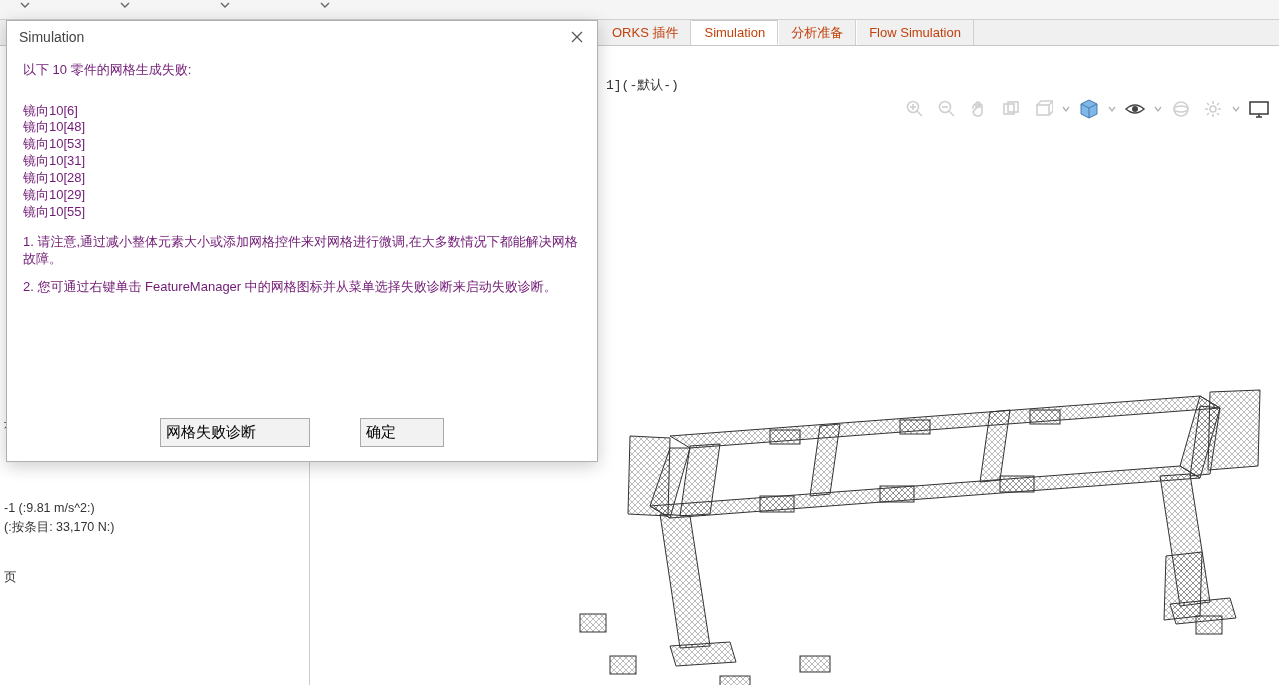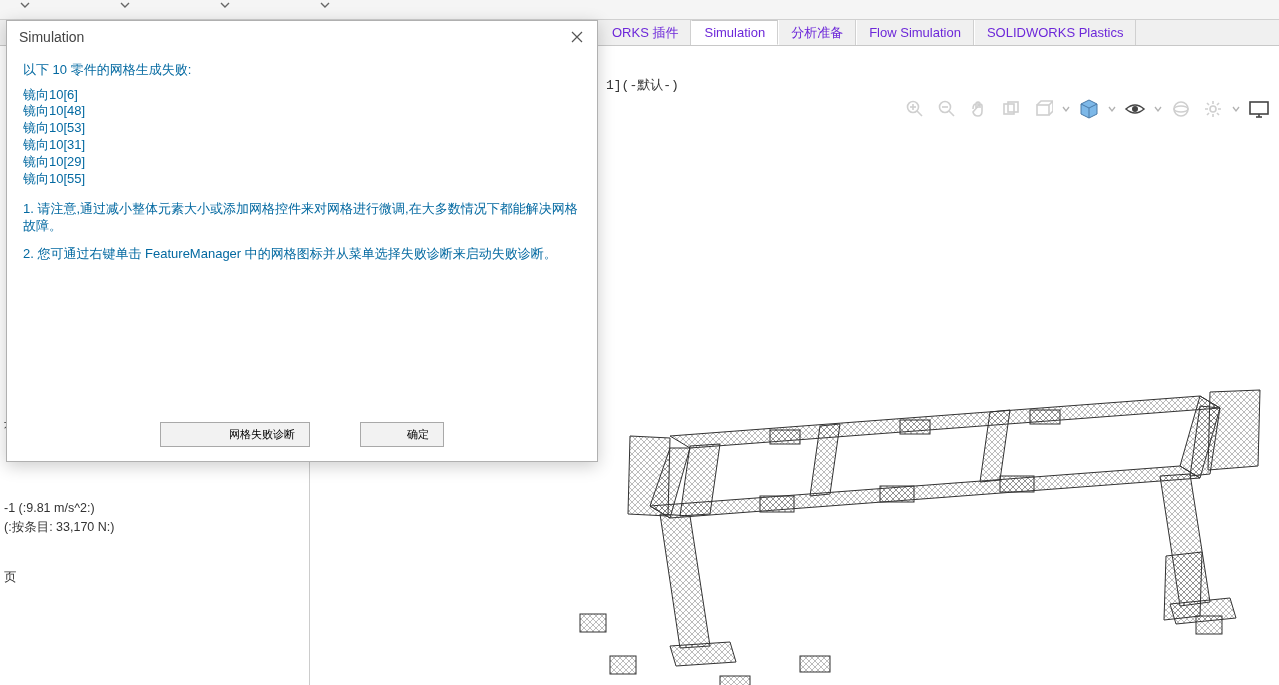--- a/index.html
+++ b/index.html
@@ -5,21 +5,21 @@
   * { box-sizing: border-box; margin: 0; padding: 0; }
   html, body { width: 1279px; height: 685px; font-family: "Microsoft YaHei", Arial, sans-serif; font-size: 13px; background: #fff; overflow: hidden; }
   
   
   .ribbon-area { position: absolute; top: 0; left: 0; right: 0; height: 20px; background: #f5f5f5; border-bottom: 1px solid #d0d0d0;}
   .ribbon-dropdowns { position: absolute; top:0; left:20px; display:flex; gap:40px; }
   .rd-item { width:10px; height:10px; }
   .rd-item svg { display:block;}
 
   .tabs-bar { position: absolute; top: 20px; left: 0; right: 0; height: 26px; background: #f0f0f0; display: flex; align-items: stretch; padding-left: 600px; border-bottom: 1px solid #c8c8c8;}
-  .tab { padding: 4px 12px; border-right: 1px solid #d0d0d0; border-left: 1px solid #fff; color: #6d28d9; white-space: nowrap; cursor: pointer; display:flex; align-items:center;}
+  .tab { padding: 4px 12px; border-right: 1px solid #d0d0d0; border-left: 1px solid #fff; color: #c2410c; white-space: nowrap; cursor: pointer; display:flex; align-items:center;}
   .tab.partial { border-left:none;}
   .tab.active { background: #fff; border-top: 1px solid #c8c8c8; border-bottom: 1px solid #fff; }
 
   
   .view-toolbar { position: absolute; top: 50px; right: 6px; display: flex; gap: 4px; align-items: center; }
   .tool-btn { width: 28px; height: 26px; display: flex; align-items: center; justify-content: center; border-radius: 2px; }
   .tool-btn.dim svg { opacity: 0.35; }
   .caret { width:10px; display:flex; align-items:center; justify-content:center; }
   .caret svg { opacity:0.5;}
 
@@ -31,26 +31,26 @@
   .mesh-svg { position:absolute; top: 300px; left: 560px; width: 720px; height: 380px; }
 
   
   .left-tree { position: absolute; top: 46px; left: 0; width: 310px; bottom: 0; background: #fff; border-right: 1px solid #ccc; padding-top: 420px; font-size:12.5px; color:#333;}
   .left-tree .ln { padding: 1px 4px; }
 
   
   .dialog { position: absolute; top: 20px; left: 6px; width: 592px; height: 442px; background: #fff; border: 1px solid #b0b0b0; box-shadow: 0 4px 16px rgba(0,0,0,0.2); display:flex; flex-direction:column;}
   .dlg-title { display:flex; align-items:center; justify-content:space-between; padding: 6px 10px 6px 12px; color:#444; font-size:14px;}
   .dlg-close { width:20px; height:20px; display:flex; align-items:center; justify-content:center; cursor:pointer;}
-  .dlg-body { padding: 8px 16px 0 16px; flex:1; color:#0369a1; font-size:13px; line-height:1.35;}
-  .fail-list { margin: 8px 0 12px 0; }
+  .dlg-body { padding: 8px 16px 0 16px; flex:1; color:#701a75; font-size:13px; line-height:1.35;}
+  .fail-list { margin: 24px 0 12px 0; }
   .fail-list div { line-height:1.3;}
   .notes p { margin-bottom: 10px; }
   .dlg-buttons { display:flex; gap: 50px; justify-content:center; padding: 10px 0 14px 0;}
-  .btn { min-width: 150px; padding: 4px 14px; background: #f2f2f2; border: 1px solid #a9a9a9; text-align:right; cursor:pointer; font-size:11px;}
+  .btn { min-width: 150px; padding: 4px 5px; background: #f2f2f2; border: 1px solid #a9a9a9; text-align:left; cursor:pointer; font-size:15px;}
   .btn.small { min-width: 84px; }
 
 </style>
 </head>
 <body>
 
 <div class="ribbon-area">
   <div class="ribbon-dropdowns">
     <span class="rd-item">
         <svg width="10" height="10">
@@ -73,21 +73,20 @@
         </svg>
       </span>
   </div>
 </div>
 
 <div class="tabs-bar">
   <div class="tab partial">ORKS 插件</div>
   <div class="tab active">Simulation</div>
   <div class="tab">分析准备</div>
   <div class="tab">Flow Simulation</div>
-  <div class="tab">SOLIDWORKS Plastics</div>
 </div>
 
 <div class="viewport">
   <span class="vp-text">1](-默认-)</span>
 
   <div class="view-toolbar" id="view-toolbar">
       <div class="tool-btn dim">
         <svg width="20" height="20">
           <circle cx="8" cy="8" r="5.5" stroke="#777" stroke-width="1.6" fill="none"></circle>
           <line x1="12" y1="12" x2="17" y2="17" stroke="#777" stroke-width="1.6" fill="none"></line>
@@ -234,20 +233,21 @@
         </svg>
     </span>
   </div>
   <div class="dlg-body">
     <p>以下 10 零件的网格生成失败:</p>
     <div class="fail-list" id="fail-list">
         <div>镜向10[6]</div>
         <div>镜向10[48]</div>
         <div>镜向10[53]</div>
         <div>镜向10[31]</div>
+        <div>镜向10[28]</div>
         <div>镜向10[29]</div>
         <div>镜向10[55]</div>
       </div>
     <div class="notes">
       <p>1. 请注意,通过减小整体元素大小或添加网格控件来对网格进行微调,在大多数情况下都能解决网格故障。</p>
       <p>2. 您可通过右键单击 FeatureManager 中的网格图标并从菜单选择失败诊断来启动失败诊断。</p>
     </div>
   </div>
   <div class="dlg-buttons">
     <div class="btn">网格失败诊断</div>

